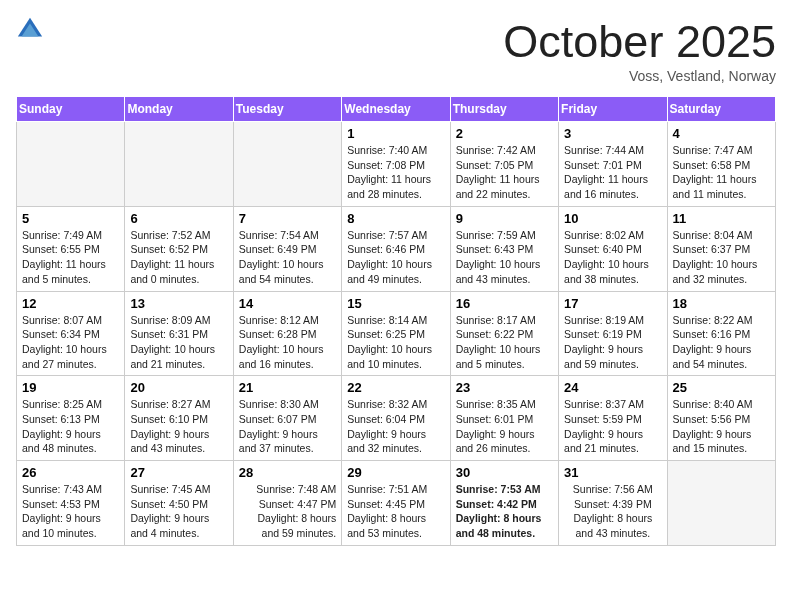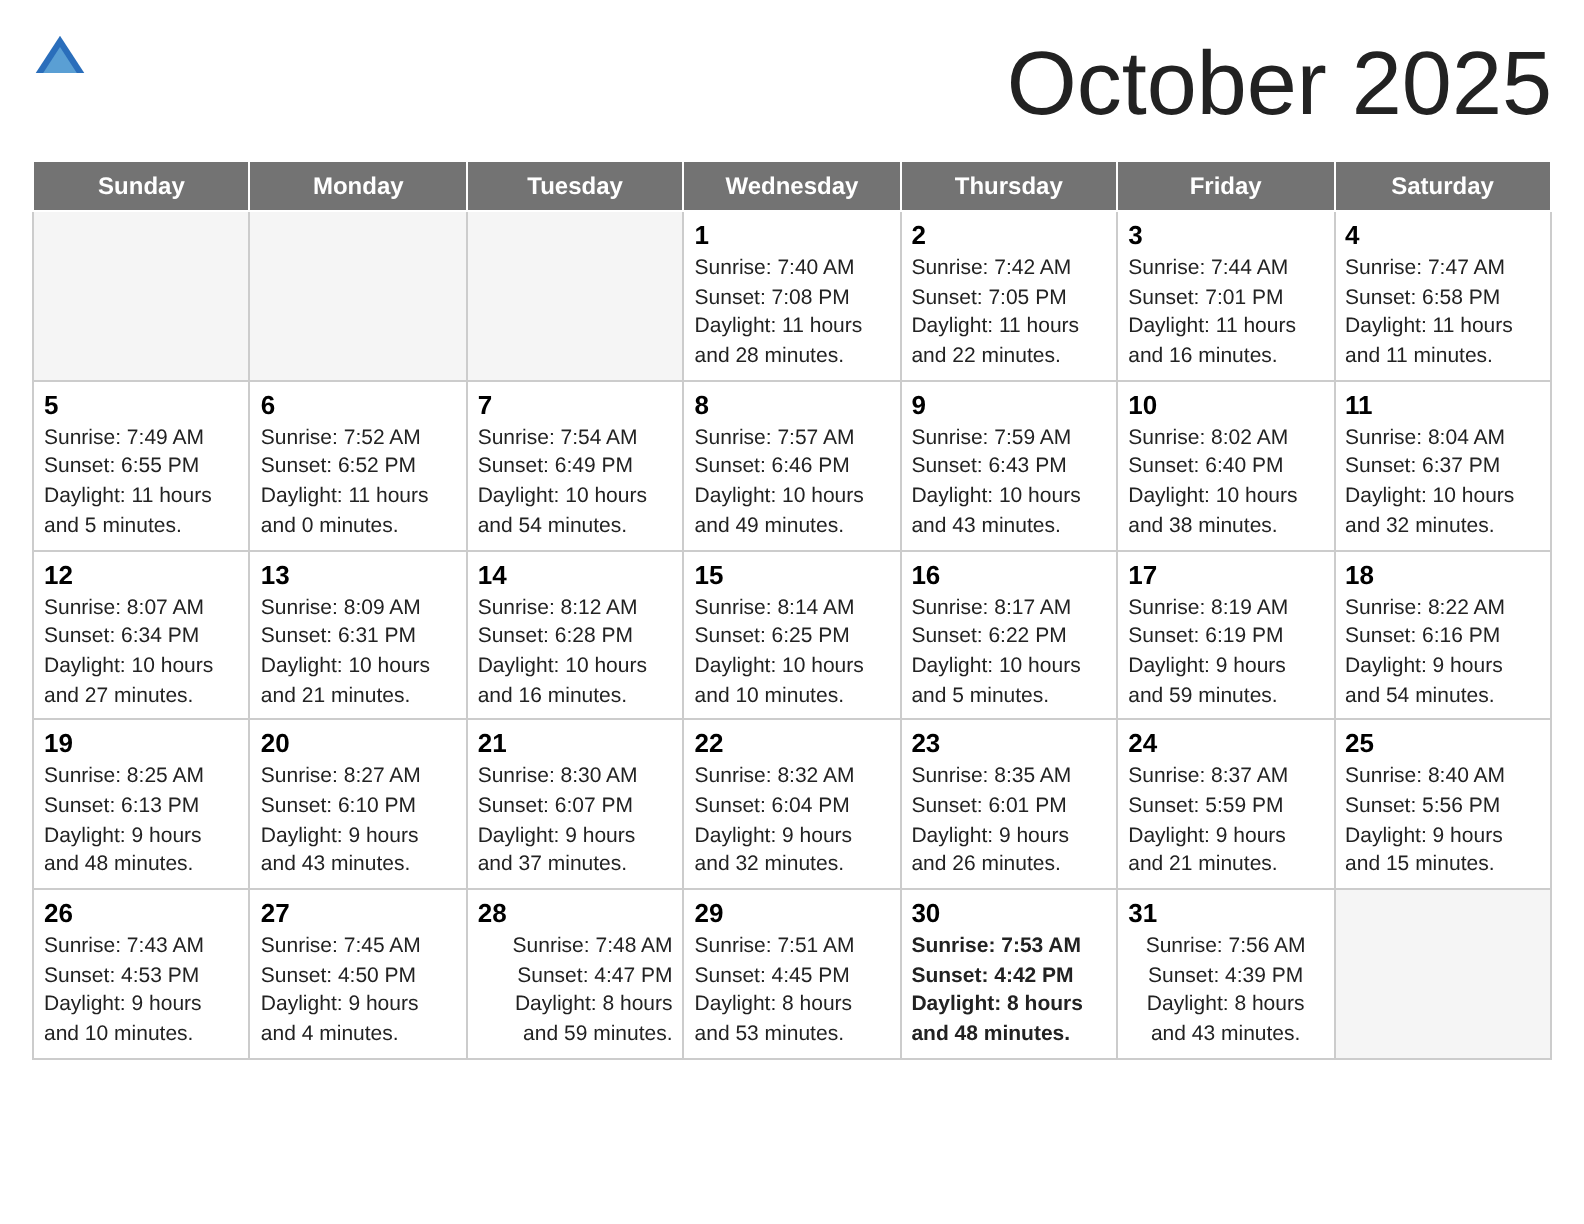--- a/index.html
+++ b/index.html
@@ -43,23 +43,23 @@
     .subtitle {
       font-size: 14px;
       color: #555;
     }
     table {
       width: 100%;
       border-collapse: collapse;
       font-size: 11px;
     }
     .day-header {
-      background: #737373;
+      background: #8b5cf6;
       color: #fff;
-      text-align: center;
+      text-align: left;
       padding: 5px 2px;
       font-size: 12px;
       font-weight: bold;
       border: 1px solid #fff;
     }
     td {
       vertical-align: top;
       border: 1px solid #ccc;
       padding: 4px 5px;
       width: calc(100% / 7);
@@ -88,20 +88,21 @@
 
 <div class="header">
   <div class="logo">
     <svg class="logo-icon" viewBox="0 0 30 30" xmlns="http://www.w3.org/2000/svg">
       <polygon points="15,2 28,22 2,22" fill="#2a6ebb"></polygon>
       <polygon points="15,8 24,22 6,22" fill="#5a9fd4"></polygon>
     </svg>
   </div>
   <div class="title-block">
     <div class="month-title">October 2025</div>
+    <div class="subtitle">Voss, Vestland, Norway</div>
   </div>
 </div>
 
 <table>
   <thead>
     <tr>
     <th class="day-header">Sunday</th>
         <th class="day-header">Monday</th>
         <th class="day-header">Tuesday</th>
         <th class="day-header">Wednesday</th>

